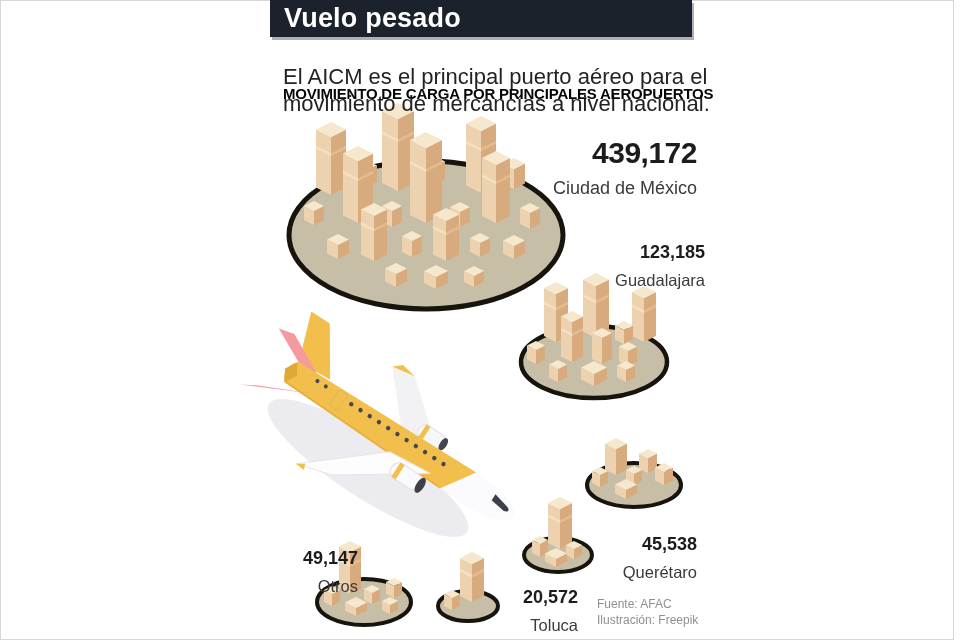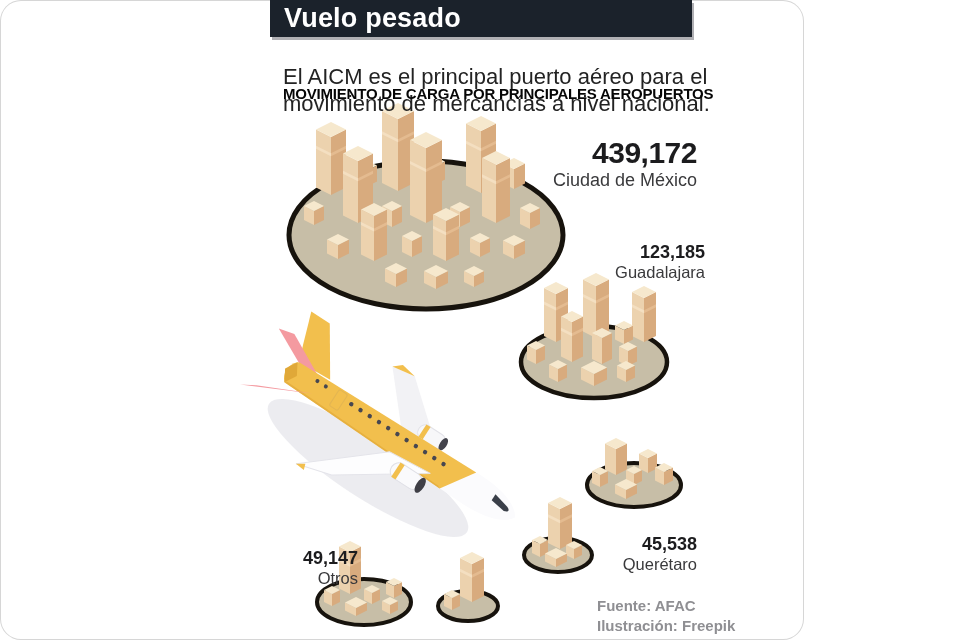--- a/index.html
+++ b/index.html
@@ -1,20 +1,19 @@
 <!DOCTYPE html>
 <html><head>
 <meta charset="utf-8">
 <style>
   html,body{margin:0;padding:0;background:#fff;}
   #stage{
-    position:relative;width:804px;height:640px;background:#ffffff;
+    position:relative;width:954px;height:640px;background:#ffffff;
     font-family:"Liberation Sans", sans-serif;overflow:hidden;
     box-shadow:inset 0 0 0 1px #d6d6d6;
-    border-radius:21px;
   }
   #canvas{position:absolute;left:0;top:0;}
   .banner{
     position:absolute;left:270px;top:0;width:422px;height:37px;
     display:flex;align-items:center;padding-left:14px;box-sizing:border-box;
     box-shadow:2px 3px 0 rgba(150,150,155,.75);
   }
   .banner-title{font-size:27px;font-weight:700;letter-spacing:.2px;}
   .intro{
     position:absolute;left:283px;top:42px;width:462px;
@@ -22,33 +21,33 @@
   }
   .heading{
     position:absolute;left:283px;top:85px;width:440px;
     font-size:15px;font-weight:800;color:#060606;letter-spacing:-.2px;
   }
   .subnote{
     position:absolute;left:283px;top:106px;font-size:13.5px;color:#2e2e2e;
   }
   .label{position:absolute;text-align:right;color:#1c1c1e;}
   .label .val{font-weight:700;}
-  .label .name{color:#3a3a3c;}
+  .label .name{color:#3a3a3c;margin-top:8px;}
   .label-cdmx{left:492px;top:136px;width:205px;}
   .label-cdmx .val{font-size:30px;letter-spacing:-.5px;}
   .label-cdmx .name{font-size:18px;}
   .label-sm .val{font-size:18px;}
   .label-sm .name{font-size:16.5px;}
   .label-gdl{left:575px;top:242px;width:130px;}
   .label-mty{left:568px;top:406px;width:124px;}
   .label-qro{left:575px;top:534px;width:122px;}
   .label-tol{left:468px;top:587px;width:110px;}
   .label-otros{left:258px;top:548px;width:100px;}
   .source{
-    position:absolute;left:597px;top:596px;font-size:15px;color:#8f8f93;line-height:1.35;font-weight:bold;
+    position:absolute;left:597px;top:596px;font-size:12px;color:#8f8f93;line-height:1.35;
   }
 </style>
 </head>
 <body>
 
 <div id="stage">
 
   <svg id="canvas" width="960" height="640" viewBox="0 0 960 640">
     <g id="clusters">
         <g>
@@ -316,20 +315,24 @@
     <div class="name">Ciudad de México</div>
   </div>
   <div class="label label-sm label-gdl">
     <div class="val">123,185</div>
     <div class="name">Guadalajara</div>
   </div>
   <div class="label label-sm label-qro">
     <div class="val">45,538</div>
     <div class="name">Querétaro</div>
   </div>
+  <div class="label label-sm label-tol">
+    <div class="val">20,572</div>
+    <div class="name">Toluca</div>
+  </div>
   <div class="label label-sm label-otros">
     <div class="val">49,147</div>
     <div class="name">Otros</div>
   </div>
 
   <div class="source">
     <div>Fuente: AFAC</div>
     <div>Ilustración: Freepik</div>
   </div>
 </div>

